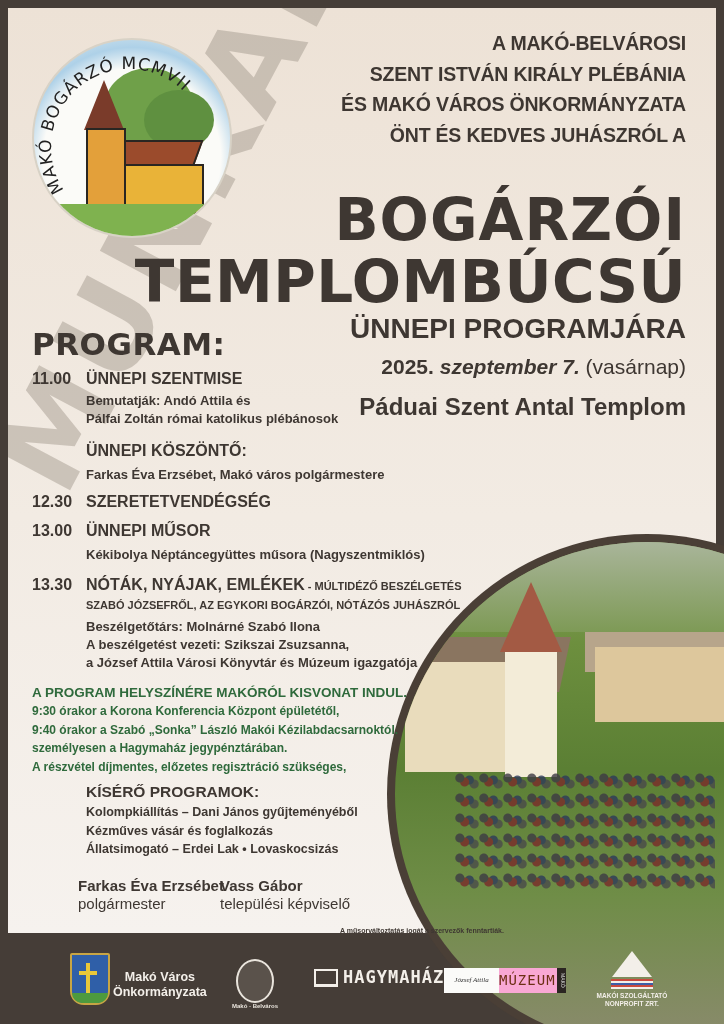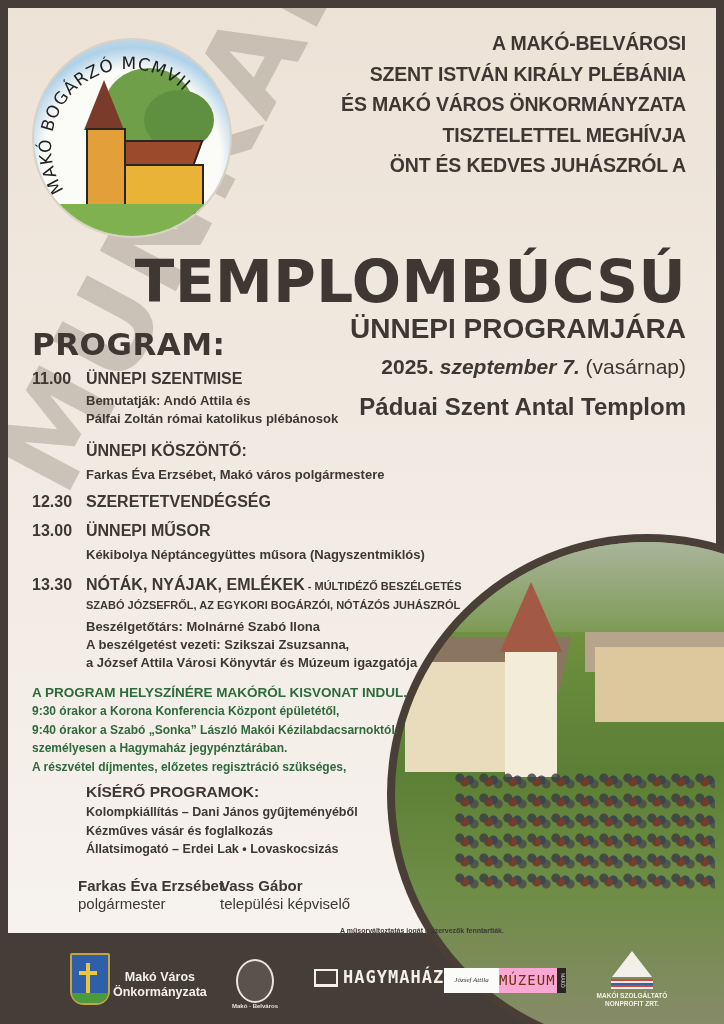--- a/index.html
+++ b/index.html
@@ -90,24 +90,24 @@
           <path id="arcp" d="M 30 150 A 78 78 0 1 1 172 120"></path>
         </defs>
       <text font-family="DejaVu Sans, sans-serif" font-size="17" fill="#222" letter-spacing="1"><textPath href="#arcp">MAKÓ BOGÁRZÓ MCMVII</textPath></text>
     </svg>
   </div>
 
   <div class="header-lines">
     <div>A MAKÓ-BELVÁROSI</div>
     <div>SZENT ISTVÁN KIRÁLY PLÉBÁNIA</div>
     <div>ÉS MAKÓ VÁROS ÖNKORMÁNYZATA</div>
-    <div>TISZTELETTEL MEGHÍVJA</div>
     <div>ÖNT ÉS KEDVES JUHÁSZRÓL A</div>
   </div>
 
+  <div class="title1">BOGÁRZÓI</div>
   <div class="title2">TEMPLOMBÚCSÚ</div>
   <div class="subtitle">ÜNNEPI PROGRAMJÁRA</div>
   <div class="date">
     <span>2025.</span>
     <span class="it">szeptember 7.</span>
     <span class="nb">(vasárnap)</span>
   </div>
   <div class="venue">Páduai Szent Antal Templom</div>
 
   <div class="program-title">PROGRAM:</div>

